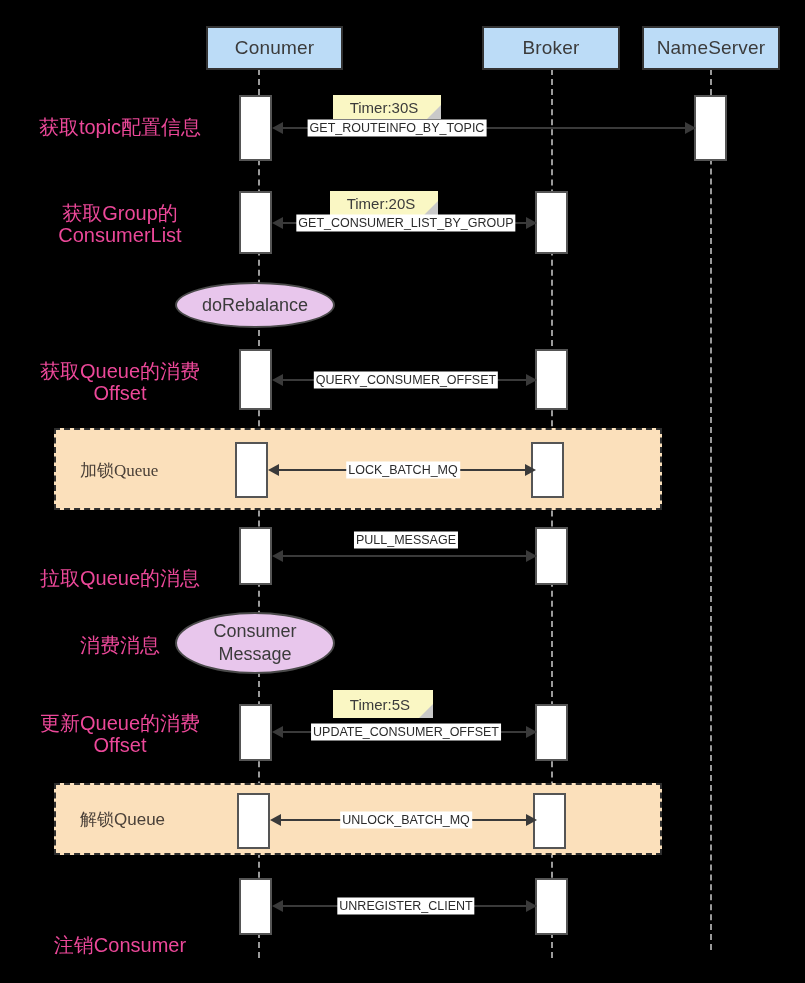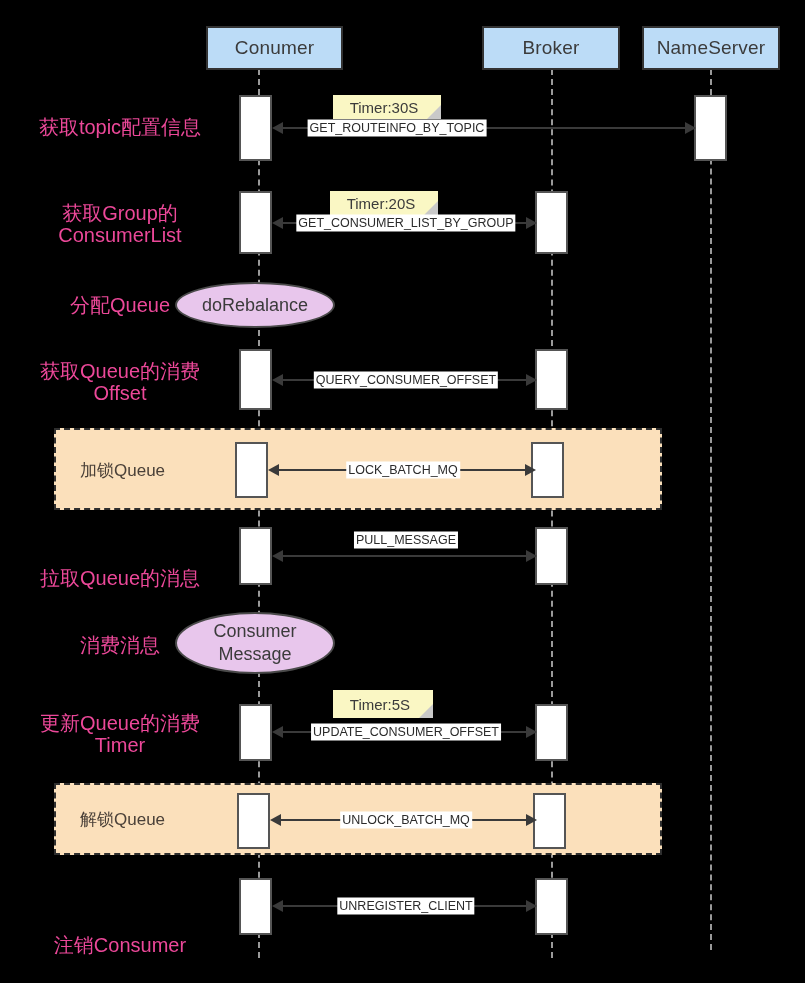--- a/index.html
+++ b/index.html
@@ -187,35 +187,34 @@
   <div class="activation" style="left:535px; top:191px; width:33px; height:63px;"></div>
   <div class="note" style="left:330px; top:191px; width:108px; height:24px;">
     <span>Timer:20S</span>
     <span class="fold"></span>
   </div>
   <div class="msg-line" style="left:280px; top:222px; width:249px;"></div>
   <div class="arrowhead left" style="left:272px; top:217px;"></div>
   <div class="arrowhead right" style="left:526px; top:217px;"></div>
   <div class="msg-label" style="left:406px; top:223px;">GET_CONSUMER_LIST_BY_GROUP</div>
 
-  <div class="row-label" style="left:10px; top:290px; width:220px; height:30px;">分配Queue</div>
   <div class="ellipse" style="left:175px; top:282px; width:160px; height:46px;">
     <span>doRebalance</span>
   </div>
 
   <div class="row-label" style="left:10px; top:358px; width:220px; height:48px;">获取Queue的消费
 Offset</div>
   <div class="activation" style="left:239px; top:349px; width:33px; height:61px;"></div>
   <div class="activation" style="left:535px; top:349px; width:33px; height:61px;"></div>
   <div class="msg-line" style="left:280px; top:379px; width:249px;"></div>
   <div class="arrowhead left" style="left:272px; top:374px;"></div>
   <div class="arrowhead right" style="left:526px; top:374px;"></div>
   <div class="msg-label" style="left:406px; top:380px;">QUERY_CONSUMER_OFFSET</div>
 
-  <div class="row-label on-band" style="left:80px; top:457px; width:160px; height:28px;">加锁Queue</div>
+  <div class="row-label on-band" style="left:80px; top:457px; width:160px; height:28px;font-family:Liberation Serif, serif;">加锁Queue</div>
   <div class="activation" style="left:235px; top:442px; width:33px; height:56px;"></div>
   <div class="activation" style="left:531px; top:442px; width:33px; height:56px;"></div>
   <div class="msg-line" style="left:276px; top:469px; width:252px;"></div>
   <div class="arrowhead left" style="left:268px; top:464px;"></div>
   <div class="arrowhead right" style="left:525px; top:464px;"></div>
   <div class="msg-label" style="left:403px; top:470px;">LOCK_BATCH_MQ</div>
 
   <div class="row-label" style="left:10px; top:563px; width:220px; height:30px;">拉取Queue的消息</div>
   <div class="activation" style="left:239px; top:527px; width:33px; height:58px;"></div>
   <div class="activation" style="left:535px; top:527px; width:33px; height:58px;"></div>
@@ -224,21 +223,21 @@
   <div class="arrowhead right" style="left:526px; top:550px;"></div>
   <div class="msg-label" style="left:406px; top:540px;">PULL_MESSAGE</div>
 
   <div class="row-label" style="left:10px; top:630px; width:220px; height:30px;">消费消息</div>
   <div class="ellipse" style="left:175px; top:612px; width:160px; height:62px;">
     <span>Consumer
 Message</span>
   </div>
 
   <div class="row-label" style="left:10px; top:710px; width:220px; height:48px;">更新Queue的消费
-Timer</div>
+Offset</div>
   <div class="activation" style="left:239px; top:704px; width:33px; height:57px;"></div>
   <div class="activation" style="left:535px; top:704px; width:33px; height:57px;"></div>
   <div class="note" style="left:333px; top:690px; width:100px; height:28px;">
     <span>Timer:5S</span>
     <span class="fold"></span>
   </div>
   <div class="msg-line" style="left:280px; top:731px; width:249px;"></div>
   <div class="arrowhead left" style="left:272px; top:726px;"></div>
   <div class="arrowhead right" style="left:526px; top:726px;"></div>
   <div class="msg-label" style="left:406px; top:732px;">UPDATE_CONSUMER_OFFSET</div>

